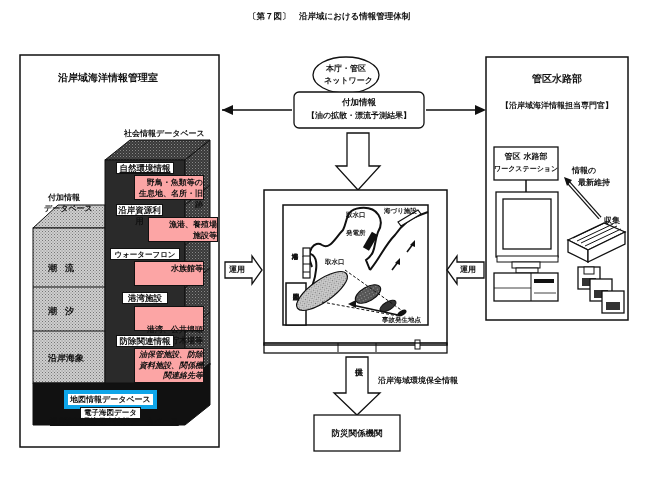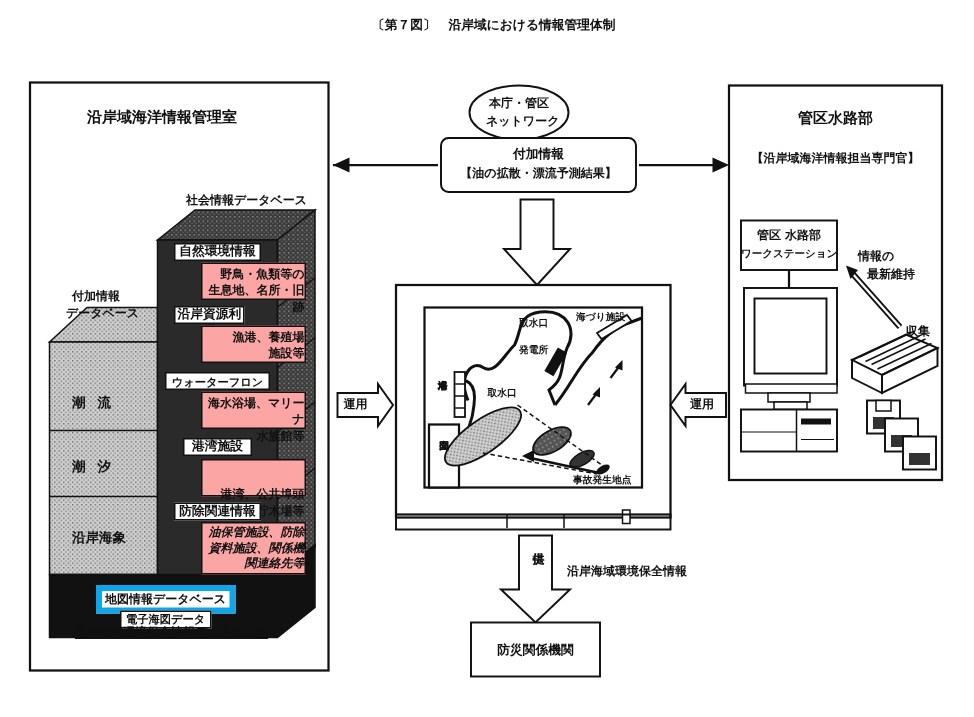--- a/index.html
+++ b/index.html
@@ -149,35 +149,34 @@
     <rect x="602" y="291" width="22" height="22" fill="#fff" stroke="#111" stroke-width="1.3"></rect>
     <rect x="606" y="302" width="14" height="8" fill="#333"></rect>
   </g>
 </svg>
 
 <div class="lbl" style="left:58px;top:71px;font-size:10px;">沿岸域海洋情報管理室</div>
 <div class="lbl" style="left:124px;top:128px;font-size:8px;">社会情報データベース</div>
 <div class="lbl" style="left:48px;top:192px;font-size:8px;">付加情報</div>
 <div class="lbl" style="left:44px;top:203px;font-size:8px;">データベース</div>
 
-<div class="hdr" style="left:116px;top:162px;width:58px;height:12px;">自然環境情報</div>
+<div class="hdr" style="left:116px;top:162px;width:58px;height:12px;text-decoration:underline;">自然環境情報</div>
 <div class="wbox" style="left:110px;top:175px;width:70px;height:25px;padding-top:1px;">
   <div>野鳥・魚類等の</div>
   <div>生息地、名所・旧跡</div>
 </div>
 
 <div class="hdr" style="left:116px;top:204px;width:47px;height:12px;">沿岸資源利用</div>
-<div class="wbox" style="left:110px;top:217px;width:70px;height:25px;padding-top:1px;">
+<div class="wbox" style="left:124px;top:217px;width:70px;height:25px;padding-top:1px;">
   <div>漁港、養殖場</div>
   <div>施設等</div>
 </div>
 
 <div class="hdr" style="left:110px;top:248px;width:70px;height:12px;font-size:7.5px;">ウォーターフロント利用</div>
 <div class="wbox" style="left:110px;top:261px;width:70px;height:25px;padding-top:1px;">
-  <div>海水浴場、マリーナ</div>
   <div>水族館等</div>
 </div>
 
 <div class="hdr" style="left:122px;top:292px;width:46px;height:12px;">港湾施設</div>
 <div class="wbox" style="left:110px;top:306px;width:70px;height:25px;padding-top:17px;">
   <div>港湾、公共埠頭</div>
   <div>貯木場等</div>
 </div>
 
 <div class="hdr" style="left:116px;top:335px;width:58px;height:12px;">防除関連情報</div>

